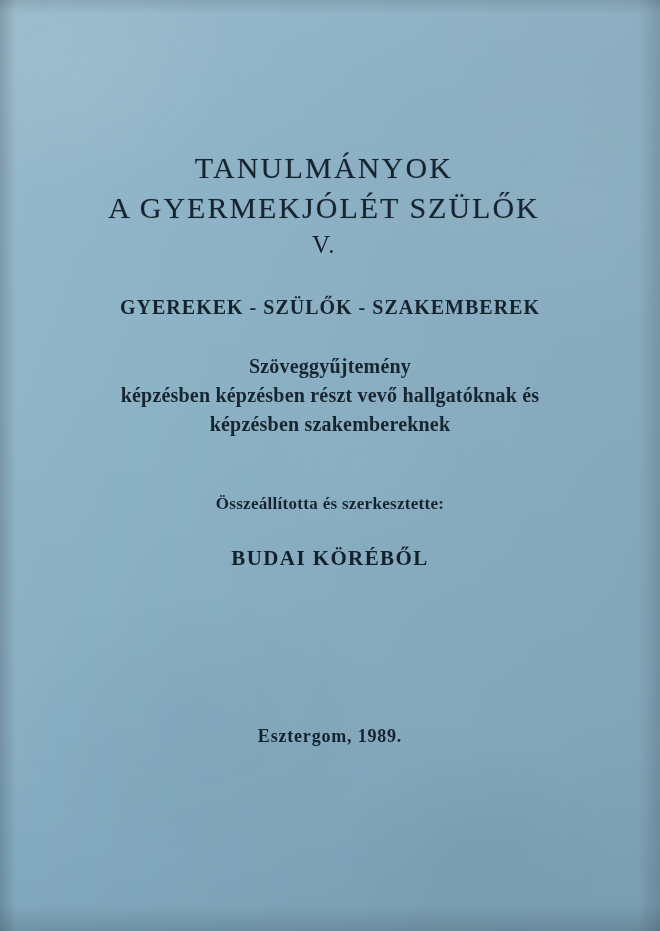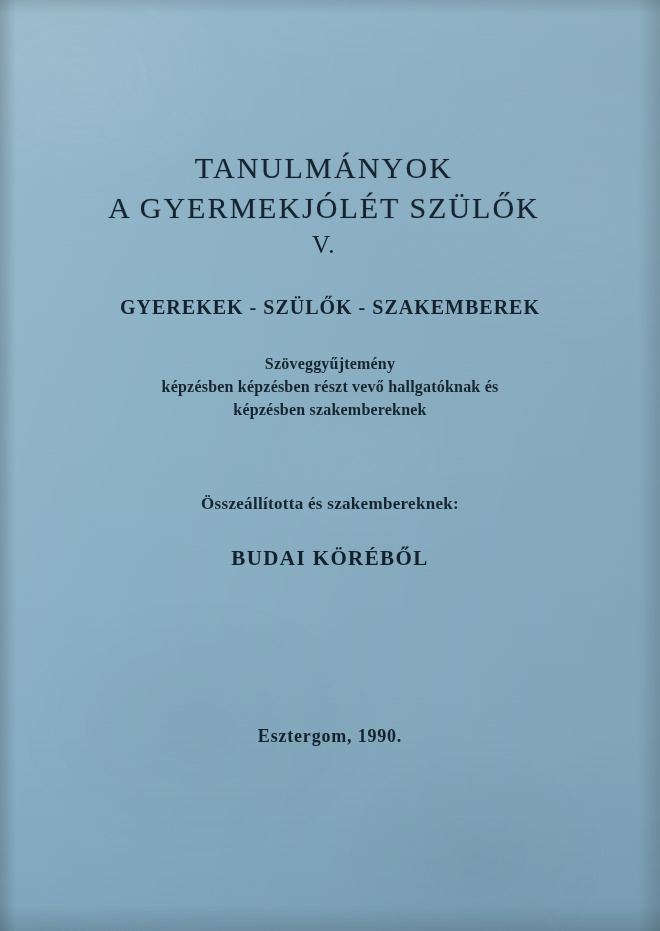--- a/index.html
+++ b/index.html
@@ -113,21 +113,21 @@
     letter-spacing: 1.0px;
     color: #15232e;
   }
 
   .blurb-block {
     position: absolute;
     left: 0; right: 0;
     top: 352px;
   }
   .blurb-line {
-    font-size: 16px;
+    font-size: 20px;
     font-weight: bold;
     line-height: 1.45;
     letter-spacing: 0.2px;
     color: #17252f;
   }
 
   .editor-block {
     position: absolute;
     left: 0; right: 0;
     top: 494px;
@@ -180,22 +180,22 @@
       <div class="subtitle">GYEREKEK - SZÜLŐK - SZAKEMBEREK</div>
     </div>
 
     <div class="blurb-block">
       <div class="blurb-line">Szöveggyűjtemény</div>
       <div class="blurb-line">képzésben képzésben részt vevő hallgatóknak és</div>
       <div class="blurb-line">képzésben szakembereknek</div>
     </div>
 
     <div class="editor-block">
-      <div class="editor-label">Összeállította és szakembereknek:</div>
+      <div class="editor-label">Összeállította és szerkesztette:</div>
       <div class="editor-name">BUDAI KÖRÉBŐL</div>
     </div>
 
     <div class="imprint-block">
-      <div class="imprint">Esztergom, 1990.</div>
+      <div class="imprint">Esztergom, 1989.</div>
     </div>
 
   </div>
 </div>
 
 </body></html>

